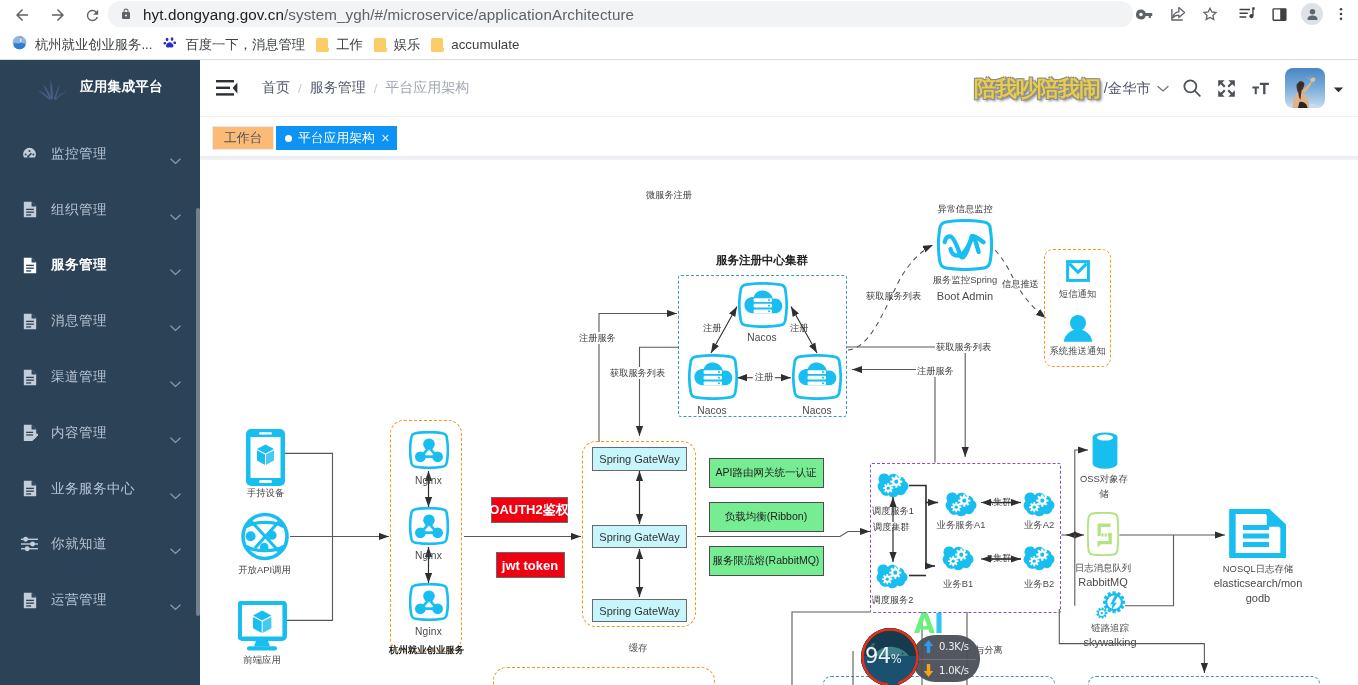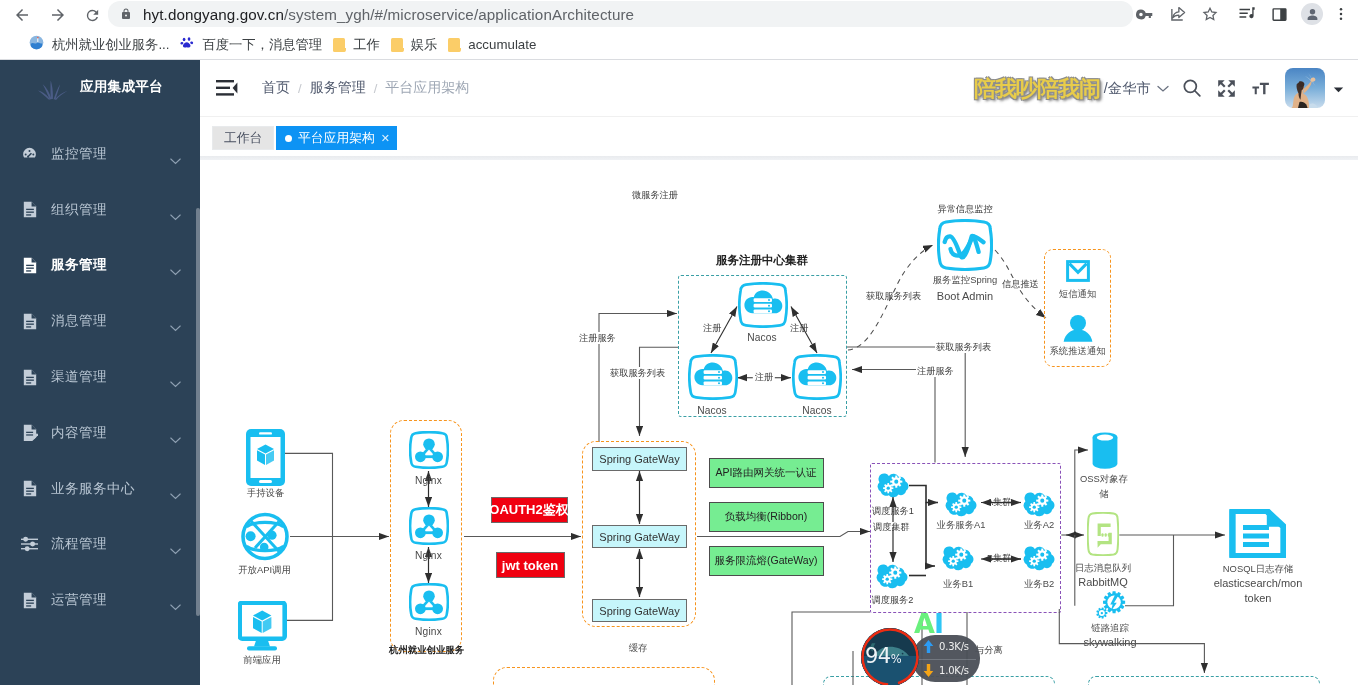--- a/index.html
+++ b/index.html
@@ -54,21 +54,21 @@
   .topright{position:absolute;right:12px;top:0;height:56px;display:flex;align-items:center;}
   .username{font-size:14.2px;color:#515a6e;letter-spacing:.2px;}
   .tr-icon{width:34px;height:34px;display:flex;align-items:center;justify-content:center;}
   .ava{width:40px;height:40px;border-radius:8px;margin-left:8px;overflow:hidden;position:relative;display:block;}
   .nickname{position:absolute;left:774px;top:16px;font-size:22px;font-weight:bold;color:#e8cc4a;
             letter-spacing:-1px;line-height:26px;
             text-shadow:1px 1px 0 #8d8d8d,-1px 1px 0 #8d8d8d,1px -1px 0 #8d8d8d,-1px -1px 0 #8d8d8d,2px 2px 3px rgba(60,60,60,.8);}
 
   .tabbar{position:absolute;left:0;top:56px;width:1158px;height:40px;background:#fff;border-top:1px solid #f0f0f0;}
   .tab{position:absolute;top:9px;height:24px;display:flex;align-items:center;font-size:12.8px;}
-  .tab.plain{left:12px;padding:0 11px;border:1px solid #e8eaec;color:#495060;background:#e5e5e5;}
+  .tab.plain{left:12px;padding:0 11px;border:1px solid #e8eaec;color:#495060;background:#fdba74;}
   .tab.act{left:76px;padding:0 7px 0 9px;background:#0d93f4;color:#fff;}
   .tab.act .dot{width:7px;height:7px;border-radius:50%;background:#fff;margin-right:6px;}
   .tab.act .x{margin-left:6px;font-size:11px;color:#dff0fd;line-height:1;}
   .tabbar-shadow{position:absolute;left:0;top:96px;width:1158px;height:4px;
      background:linear-gradient(#e9ebee,#f0f2f5);}
 
   .canvas{position:absolute;left:0;top:100px;width:1158px;height:525px;background:#fff;overflow:hidden;}
   .canvas svg{position:absolute;left:0;top:0;}
 
   .gwbox{position:absolute;background:#c6f6fb;border:1px solid #6a6a6a;
@@ -179,21 +179,21 @@
         <svg width="16" height="16" viewBox="0 0 24 24">
             <g fill="#3c4043">
               <circle cx="12" cy="5" r="1.9"></circle>
               <circle cx="12" cy="12" r="1.9"></circle>
               <circle cx="12" cy="19" r="1.9"></circle>
             </g>
           </svg>
         </div>
     </div>
   </div>
-  <div class="bm-row" style="padding-left:25px">
+  <div class="bm-row" style="padding-left:8px">
     <div class="bm">
       <span><svg width="15" height="15" viewBox="0 0 24 24">
             <circle cx="12" cy="12" r="11" fill="#8ab6e0"></circle>
             <path d="M3 14c3-3 6 1 9-1s6 2 9 0v5a11 11 0 0 1-18 0z" fill="#2f7fd0"></path>
             <path d="M13 4h2v7h-2z" fill="#e8f1f8"></path>
             <rect x="13.2" y="3" width="2" height="2.3" fill="#e8503a"></rect>
           </svg></span>
       <span class="bmlabel">杭州就业创业服务...</span>
     </div>
     <div class="bm" style="margin-left:3px">
@@ -368,21 +368,21 @@
               <g>
                 <rect x="0" y="3" width="22" height="1.8"></rect>
                 <rect x="0" y="9.1" width="22" height="1.8"></rect>
                 <rect x="0" y="15.2" width="22" height="1.8"></rect>
                 <circle cx="6" cy="3.9" r="3.2"></circle>
                 <circle cx="15" cy="10" r="3.2"></circle>
                 <circle cx="8" cy="16.1" r="3.2"></circle>
               </g>
             </svg>
           </span>
-          <span class="ml">流程管理</span>
+          <span class="ml">你就知道</span>
           <span class="chev"><svg width="11" height="7" viewBox="0 0 11 7">
               <path d="M0.8 1L5.5 5.4L10.2 1" fill="none" stroke="#8fa0b2" stroke-width="1.1" stroke-linecap="round"></path>
             </svg></span>
         </div>
         <div class="mitem">
           <span class="mi" style="fill:#c3cdd8;color:#c3cdd8">
             <svg width="16" height="17" viewBox="0 0 20 22">
               <path d="M2 1h10l6 6v14H2z"></path>
               <path d="M12 1v6h6" fill="#2c4257"></path>
               <g fill="#2c4257">
@@ -660,21 +660,21 @@
     <svg class="ico" style="left:209px;top:347px" width="40" height="38">
           <use href="#sym-nginx" width="40" height="38"></use>
         </svg>
     <div class="cap lat" style="left:228.5px;top:390px">Nginx</div>
     <svg class="ico" style="left:209px;top:423px" width="40" height="38">
           <use href="#sym-nginx" width="40" height="38"></use>
         </svg>
     <div class="cap lat" style="left:228.5px;top:466px">Nginx</div>
     <div class="cap" style="left:226.5px;top:484px;font-weight:bold;font-size:9.4px;color:#222">杭州就业创业服务</div>
 
-    <div class="lbl ctr" style="left:455px;top:29px">微服务注册</div>
+    <div class="lbl ctr" style="left:469px;top:29px">微服务注册</div>
     <div class="lbl ctr" style="left:562px;top:94px;font-weight:bold;font-size:11.5px;color:#222">服务注册中心集群</div>
     <div class="cyandash" style="left:477.5px;top:114.8px;width:169px;height:142px"></div>
     <svg class="wires" width="1158" height="525">
       <g stroke="#2e2e2e" stroke-width="1.1" fill="none">
         <path d="M511,193 L537,146.5" marker-end="url(#ar)" marker-start="url(#arR)"></path>
         <path d="M617,193 L591,146.5" marker-end="url(#ar)" marker-start="url(#arR)"></path>
         <path d="M537,217.7 H591" marker-end="url(#ar)" marker-start="url(#arR)"></path>
       </g>
     </svg>
     <svg class="ico" style="left:538px;top:121.5px" width="50" height="46">
@@ -739,21 +739,21 @@
     <svg class="wires" width="1158" height="525">
       <g stroke="#2e2e2e" stroke-width="1.2" fill="none">
         <path d="M439.5,311 V364" marker-end="url(#ar)" marker-start="url(#arR)"></path>
         <path d="M439.5,389 V437" marker-end="url(#ar)" marker-start="url(#arR)"></path>
       </g>
     </svg>
     <div class="cap" style="left:438px;top:482px">缓存</div>
 
     <div class="grbox" style="left:508.5px;top:297.5px;width:115px;height:30px">API路由网关统一认证</div>
     <div class="grbox" style="left:508.5px;top:341.5px;width:115px;height:30px">负载均衡(Ribbon)</div>
-    <div class="grbox" style="left:508.5px;top:385.5px;width:115px;height:30px">服务限流熔(GateWay)</div>
+    <div class="grbox" style="left:508.5px;top:385.5px;width:115px;height:30px">服务限流熔(RabbitMQ)</div>
 
     <div class="purpledash" style="left:670px;top:302.5px;width:191px;height:150px"></div>
     <svg class="ico" style="left:675.5px;top:312.5px" width="34" height="25">
           <use href="#sym-svccloud" width="34" height="25"></use>
         </svg>
     <div class="lbl" style="left:672px;top:345px">调度服务1</div>
     <div class="lbl" style="left:673px;top:361px">调度集群</div>
     <svg class="ico" style="left:674.8px;top:403.9px" width="34" height="25">
           <use href="#sym-svccloud" width="34" height="25"></use>
         </svg>
@@ -825,21 +825,21 @@
 
     <svg class="ico" style="left:1029px;top:349px" width="57" height="49" viewBox="0 0 57 49">
       <path d="M3.4 1.7 h34.2 l17 16 v29.6 h-51.2 z" fill="none" stroke="#19bef0" stroke-width="6.5" stroke-linejoin="round"></path>
       <path d="M37.8 2.6 v15.2 h15.8 z" fill="#19bef0"></path>
       <g fill="#19bef0">
             <rect x="14" y="16" width="26" height="5"></rect>
             <rect x="14" y="24.5" width="26" height="5"></rect>
             <rect x="14" y="33" width="26" height="5"></rect>
           </g>
     </svg>
-    <div class="cap w" style="left:1058px;top:401px;width:130px;line-height:15px"><span>NOSQL日志存储</span><br><span class="lat2">elasticsearch/mon</span><br><span class="lat2">token</span></div>
+    <div class="cap w" style="left:1058px;top:401px;width:130px;line-height:15px"><span>NOSQL日志存储</span><br><span class="lat2">elasticsearch/mon</span><br><span class="lat2">godb</span></div>
 
     <svg class="wires" width="1158" height="525">
       <g stroke="#595959" stroke-width="1.1" fill="none">
         <path d="M874.8,375 V290 H888" marker-end="url(#ar)"></path>
         <path d="M861.3,375 H874.8"></path>
         <path d="M874.8,375 H884" marker-end="url(#ar)"></path>
         <path d="M874.8,375 H866" marker-end="url(#ar)"></path>
         <path d="M919.3,375 H1025" marker-end="url(#ar)"></path>
         <path d="M973.5,375 V445.7 H925"></path>
         <path d="M874.8,375 V445.7"></path>

